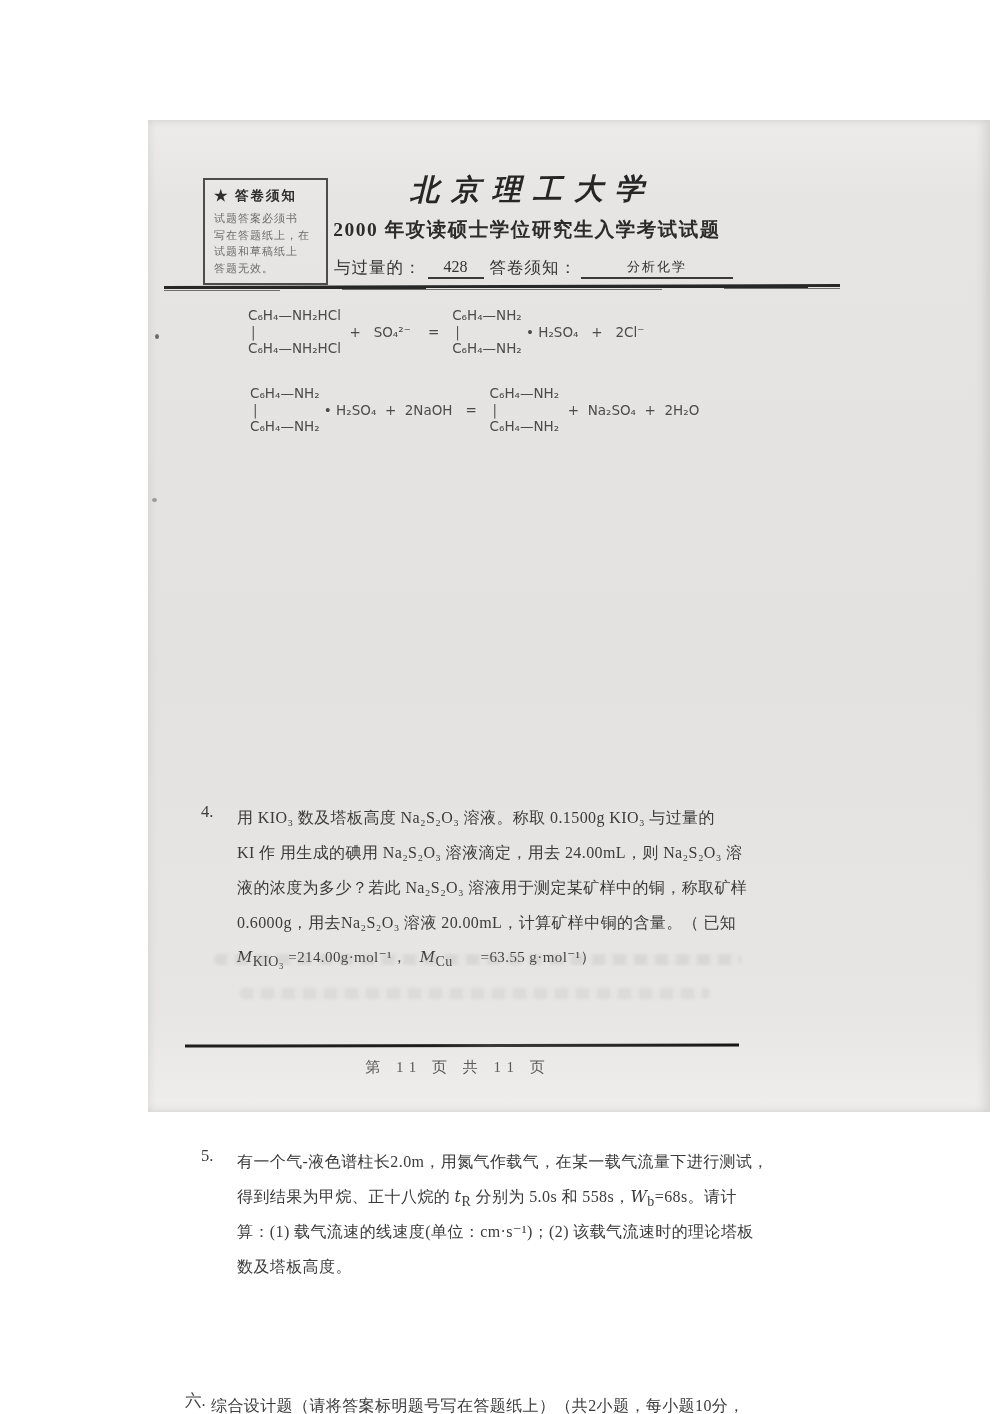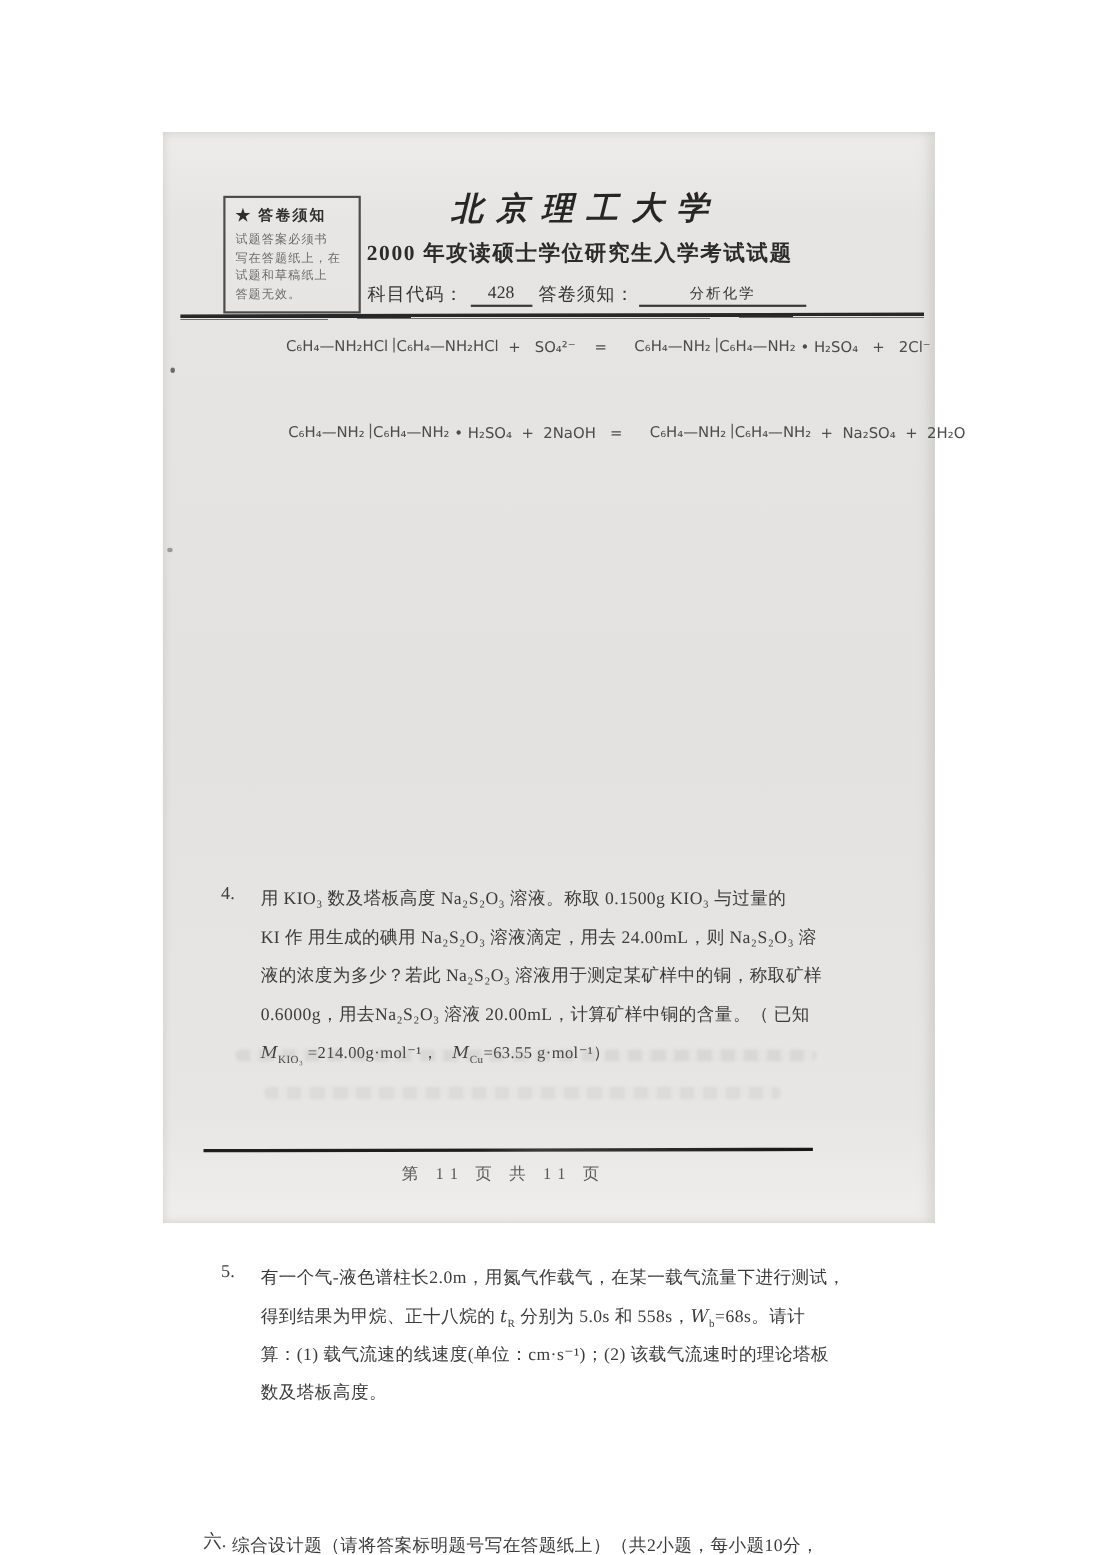--- a/index.html
+++ b/index.html
@@ -4,21 +4,21 @@
 <style>
   html,body{margin:0;padding:0;}
   body{
     width:1000px;height:1414px;position:relative;
     background:#ffffff;
     font-family:"Liberation Serif","DejaVu Serif",serif;
     color:#3a3a3a;
     overflow:hidden;
   }
   .paper{
-    position:absolute;left:148px;top:120px;width:702px;height:992px;
+    position:absolute;left:148px;top:120px;width:842px;height:992px;
     background:linear-gradient(180deg,#edecea 0%,#e6e5e3 8%,#e3e2e0 55%,#e7e6e4 90%,#efeeec 100%);
     box-shadow:inset -6px 0 10px rgba(120,120,120,.18), inset 3px 0 6px rgba(140,140,140,.12);
   }
   
   .notice{
     position:absolute;left:55px;top:58px;width:106px;height:92px;
     border:2px solid #4c4c4c;padding:7px 6px 4px 9px;
     background:rgba(255,255,255,.06);
   }
   .notice-title{font-size:13.5px;font-weight:bold;color:#2e2e2e;letter-spacing:2px;margin-bottom:5px;}
@@ -43,32 +43,32 @@
   .header-rule{
     position:absolute;left:16px;top:165px;width:676px;height:6px;
     background:linear-gradient(180deg,#272727 0 55%,transparent 55% 68%,#6d6d6d 68% 82%,transparent 82%);
     transform:rotate(-.15deg);
   }
   
   .eq{position:absolute;display:flex;align-items:center;white-space:pre;
       font-family:"DejaVu Sans","Liberation Sans",sans-serif;color:#4b4b4b;}
   .eq1{left:100px;top:186px;font-size:13.5px;}
   .eq2{left:102px;top:264px;font-size:13.5px;}
-  .struct{display:flex;flex-direction:row;line-height:19px;margin-left:12px;}
+  .struct{display:flex;flex-direction:column;line-height:19px;}
   .struct .bond{padding-left:3px;line-height:14px;color:#555;}
   .eqmid,.eqtail{white-space:pre;}
   
   .q-num{position:absolute;left:53px;font-size:16.5px;color:#3d3d3d;}
   .q-body{position:absolute;left:89px;width:512px;}
   .sec-num{position:absolute;left:37px;font-size:16.5px;color:#3d3d3d;}
   .sec-body{position:absolute;left:63px;width:540px;}
   .qline{height:35px;line-height:35px;font-size:16px;letter-spacing:.4px;white-space:nowrap;color:#3b3b3b;}
   .formula-line{font-size:15px;}
   .mvar{font-style:italic;font-family:"DejaVu Serif",serif;}
-  sub{font-size:10px;margin-top:39px;}
+  sub{font-size:14px;margin-top:39px;}
   .q4{top:340px;}      .q4 .q-num{top:342px;}
   .q5{top:512px;}      .q5 .q-num{top:514px;}
   .sec6{top:634px;}    .sec6 .sec-num{top:636px;}
   .d1{top:708px;}
   .d2{top:766px;}
   .abs{position:absolute;}
   
   .footer-rule{
     position:absolute;left:37px;top:924px;width:554px;height:2.5px;
     background:linear-gradient(90deg,#1e1e1e 0 45%,#3a3a3a 55%,#161616 100%);
@@ -98,21 +98,21 @@
     <div class="notice-title">★ 答卷须知</div>
     <div class="notice-line">试题答案必须书</div>
     <div class="notice-line">写在答题纸上，在</div>
     <div class="notice-line">试题和草稿纸上</div>
     <div class="notice-line">答题无效。</div>
   </div>
 
   <div class="uni-title">北京理工大学</div>
   <div class="exam-title">2000 年攻读硕士学位研究生入学考试试题</div>
   <div class="subject-row">
-    <span class="lbl">科目代码：</span>
+    <span class="lbl">与过量的：</span>
     <span class="blank-short">428</span>
     <span class="lbl">答卷须知：</span>
     <span class="blank-long">分析化学</span>
   </div>
   <div class="header-rule"></div>
 
   <div class="eq eq1">
     <div class="struct">
       <div>C₆H₄—NH₂HCl</div>
       <div class="bond">|</div>
@@ -142,21 +142,21 @@
     <div class="eqtail">  +  Na₂SO₄  +  2H₂O</div>
   </div>
 
   <div class="abs q4" style="left:0;width:100%;">
     <span class="q-num">4.</span>
     <div class="q-body" style="top:340px;">
       <div class="qline">用 KIO₃ 数及塔板高度 Na₂S₂O₃ 溶液。称取 0.1500g KIO₃ 与过量的</div>
       <div class="qline">KI 作 用生成的碘用 Na₂S₂O₃ 溶液滴定，用去 24.00mL，则 Na₂S₂O₃ 溶</div>
       <div class="qline">液的浓度为多少？若此 Na₂S₂O₃ 溶液用于测定某矿样中的铜，称取矿样</div>
       <div class="qline">0.6000g，用去Na₂S₂O₃ 溶液 20.00mL，计算矿样中铜的含量。（ 已知</div>
-      <div class="qline formula-line"><span class="mvar">M</span><sub>KIO₃</sub><span style="white-space:pre;"> =214.00g·mol⁻¹，   </span><span class="mvar">M</span><sub>Cu</sub><span style="white-space:pre;">=63.55 g·mol⁻¹）</span></div>
+      <div class="qline formula-line"><span class="mvar">M</span><sub>KIO₃</sub><span style="white-space:pre;"> =214.00g·mol⁻¹，   </span><span class="mvar">M</span><sub>Cu</sub><span style="white-space:pre;margin-left:28px;">=63.55 g·mol⁻¹）</span></div>
     </div>
   </div>
 
   <div class="abs q5" style="left:0;width:100%;">
     <span class="q-num">5.</span>
     <div class="q-body" style="top:512px;">
       <div class="qline">有一个气-液色谱柱长2.0m，用氮气作载气，在某一载气流量下进行测试，</div>
       <div class="qline"><span>得到结果为甲烷、正十八烷的 </span><span class="mvar">t</span><sub>R</sub><span> 分别为 5.0s 和 558s，</span><span class="mvar">W</span><sub>b</sub><span>=68s。请计</span></div>
       <div class="qline">算：(1) 载气流速的线速度(单位：cm·s⁻¹)；(2) 该载气流速时的理论塔板</div>
       <div class="qline">数及塔板高度。</div>

